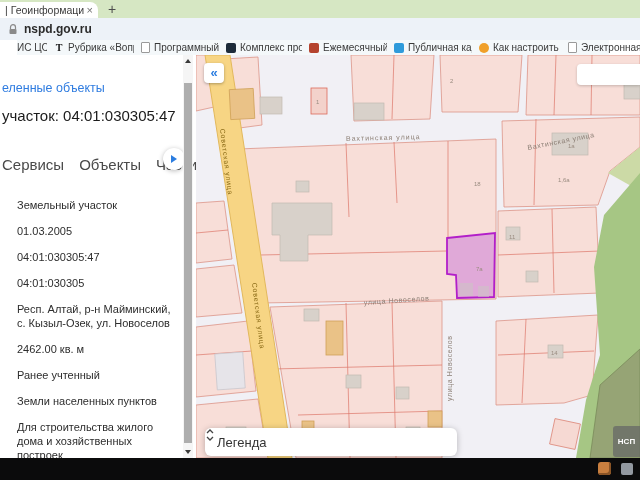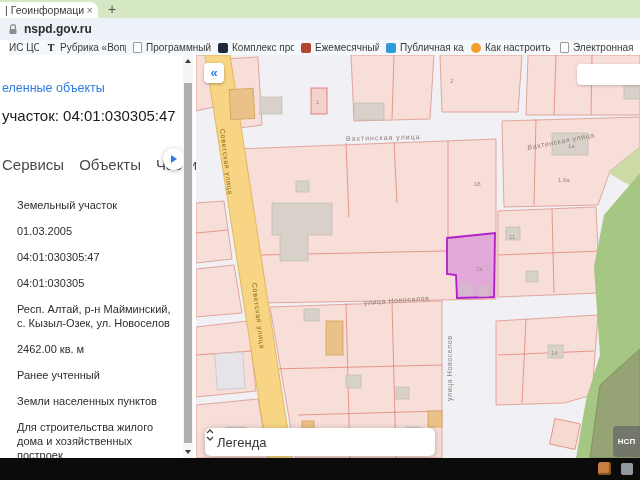--- a/index.html
+++ b/index.html
@@ -13,21 +13,21 @@
        font-size:10.5px;color:#3c3c3c;box-sizing:border-box;}
   .tab-title{flex:1;white-space:nowrap;overflow:hidden;}
   .tab-close{color:#707070;font-size:11px;margin-left:3px;}
   .newtab{position:absolute;left:102px;top:0;width:20px;height:18px;text-align:center;
           font-size:14px;line-height:18px;color:#4c4c4c;}
   .addressbar{position:absolute;left:0;top:18px;width:640px;height:22px;background:#edf2f8;
               display:flex;align-items:center;}
   .lock{margin-left:8px;display:flex;}
   .url{font-size:12px;color:#2b2b2b;margin-left:6px;font-weight:bold;}
   .page-title{position:absolute;left:264px;top:4px;font-size:12px;color:#1f1f1f;white-space:nowrap;}
-  .bookmarks{position:absolute;left:9px;top:40px;width:592px;height:15px;background:#f4f8fa;
+  .bookmarks{position:absolute;left:17px;top:40px;width:592px;height:15px;background:#f4f8fa;
              border-bottom:1px solid #e2e7ed;display:flex;align-items:center;font-size:10px;color:#3a3a3a;}
   .bm{display:flex;align-items:center;gap:4px;margin-right:7px;overflow:hidden;
       white-space:nowrap;flex:none;}
   .bm span.lbl{overflow:hidden;}
   .fav{width:10px;height:10px;border-radius:2px;flex:none;}
   .fav-letter{width:10px;flex:none;font-size:10px;font-weight:bold;color:#111;
               font-family:"Liberation Serif",serif;text-align:center;}
   .fav-doc{width:7px;height:9px;border:1px solid #9a9a9a;background:#fff;border-radius:1px;flex:none;}
   .fav-dark{background:#1d2b3a;}
   .fav-red{background:#b5432e;}
@@ -55,21 +55,21 @@
          border-left:3px solid transparent;border-right:3px solid transparent;border-top:4px solid #3a3a3a;}
 
   
   .map{position:absolute;left:196px;top:55px;width:444px;height:403px;background:#f1f0f5;overflow:hidden;}
   .map svg{position:absolute;left:0;top:0;}
   .map-collapse{position:absolute;left:8px;top:8px;width:20px;height:20px;background:#fff;
                 border-radius:4px;box-shadow:0 1px 3px rgba(0,0,0,.3);color:#2b7de0;
                 font-size:13px;font-weight:bold;text-align:center;line-height:19px;}
   .map-topright{position:absolute;right:0;top:9px;width:63px;height:21px;background:#fff;
                 border-radius:4px 0 0 4px;box-shadow:0 1px 3px rgba(0,0,0,.2);}
-  .legend{position:absolute;left:9px;top:373px;width:230px;height:28px;background:#fff;
+  .legend{position:absolute;left:9px;top:373px;width:252px;height:28px;background:#fff;
           border-radius:6px;box-shadow:0 1px 6px rgba(0,0,0,.25);display:flex;align-items:center;
           justify-content:space-between;padding:0 12px;box-sizing:border-box;font-size:13px;color:#333;}
   .watermark{position:absolute;right:0;bottom:1px;width:27px;height:31px;background:rgba(95,95,100,.65);
              color:#fff;font-size:8px;font-weight:bold;border-radius:3px 0 0 3px;
              display:flex;align-items:center;justify-content:center;}
 
   
   .bottombar{position:absolute;left:0;top:458px;width:640px;height:22px;background:#0b0b0c;}
   .bb-ico1{position:absolute;left:598px;top:4px;width:13px;height:13px;border-radius:3px;
            background:#c97f3f;box-shadow:inset -2px -2px 0 #8a5426;}

